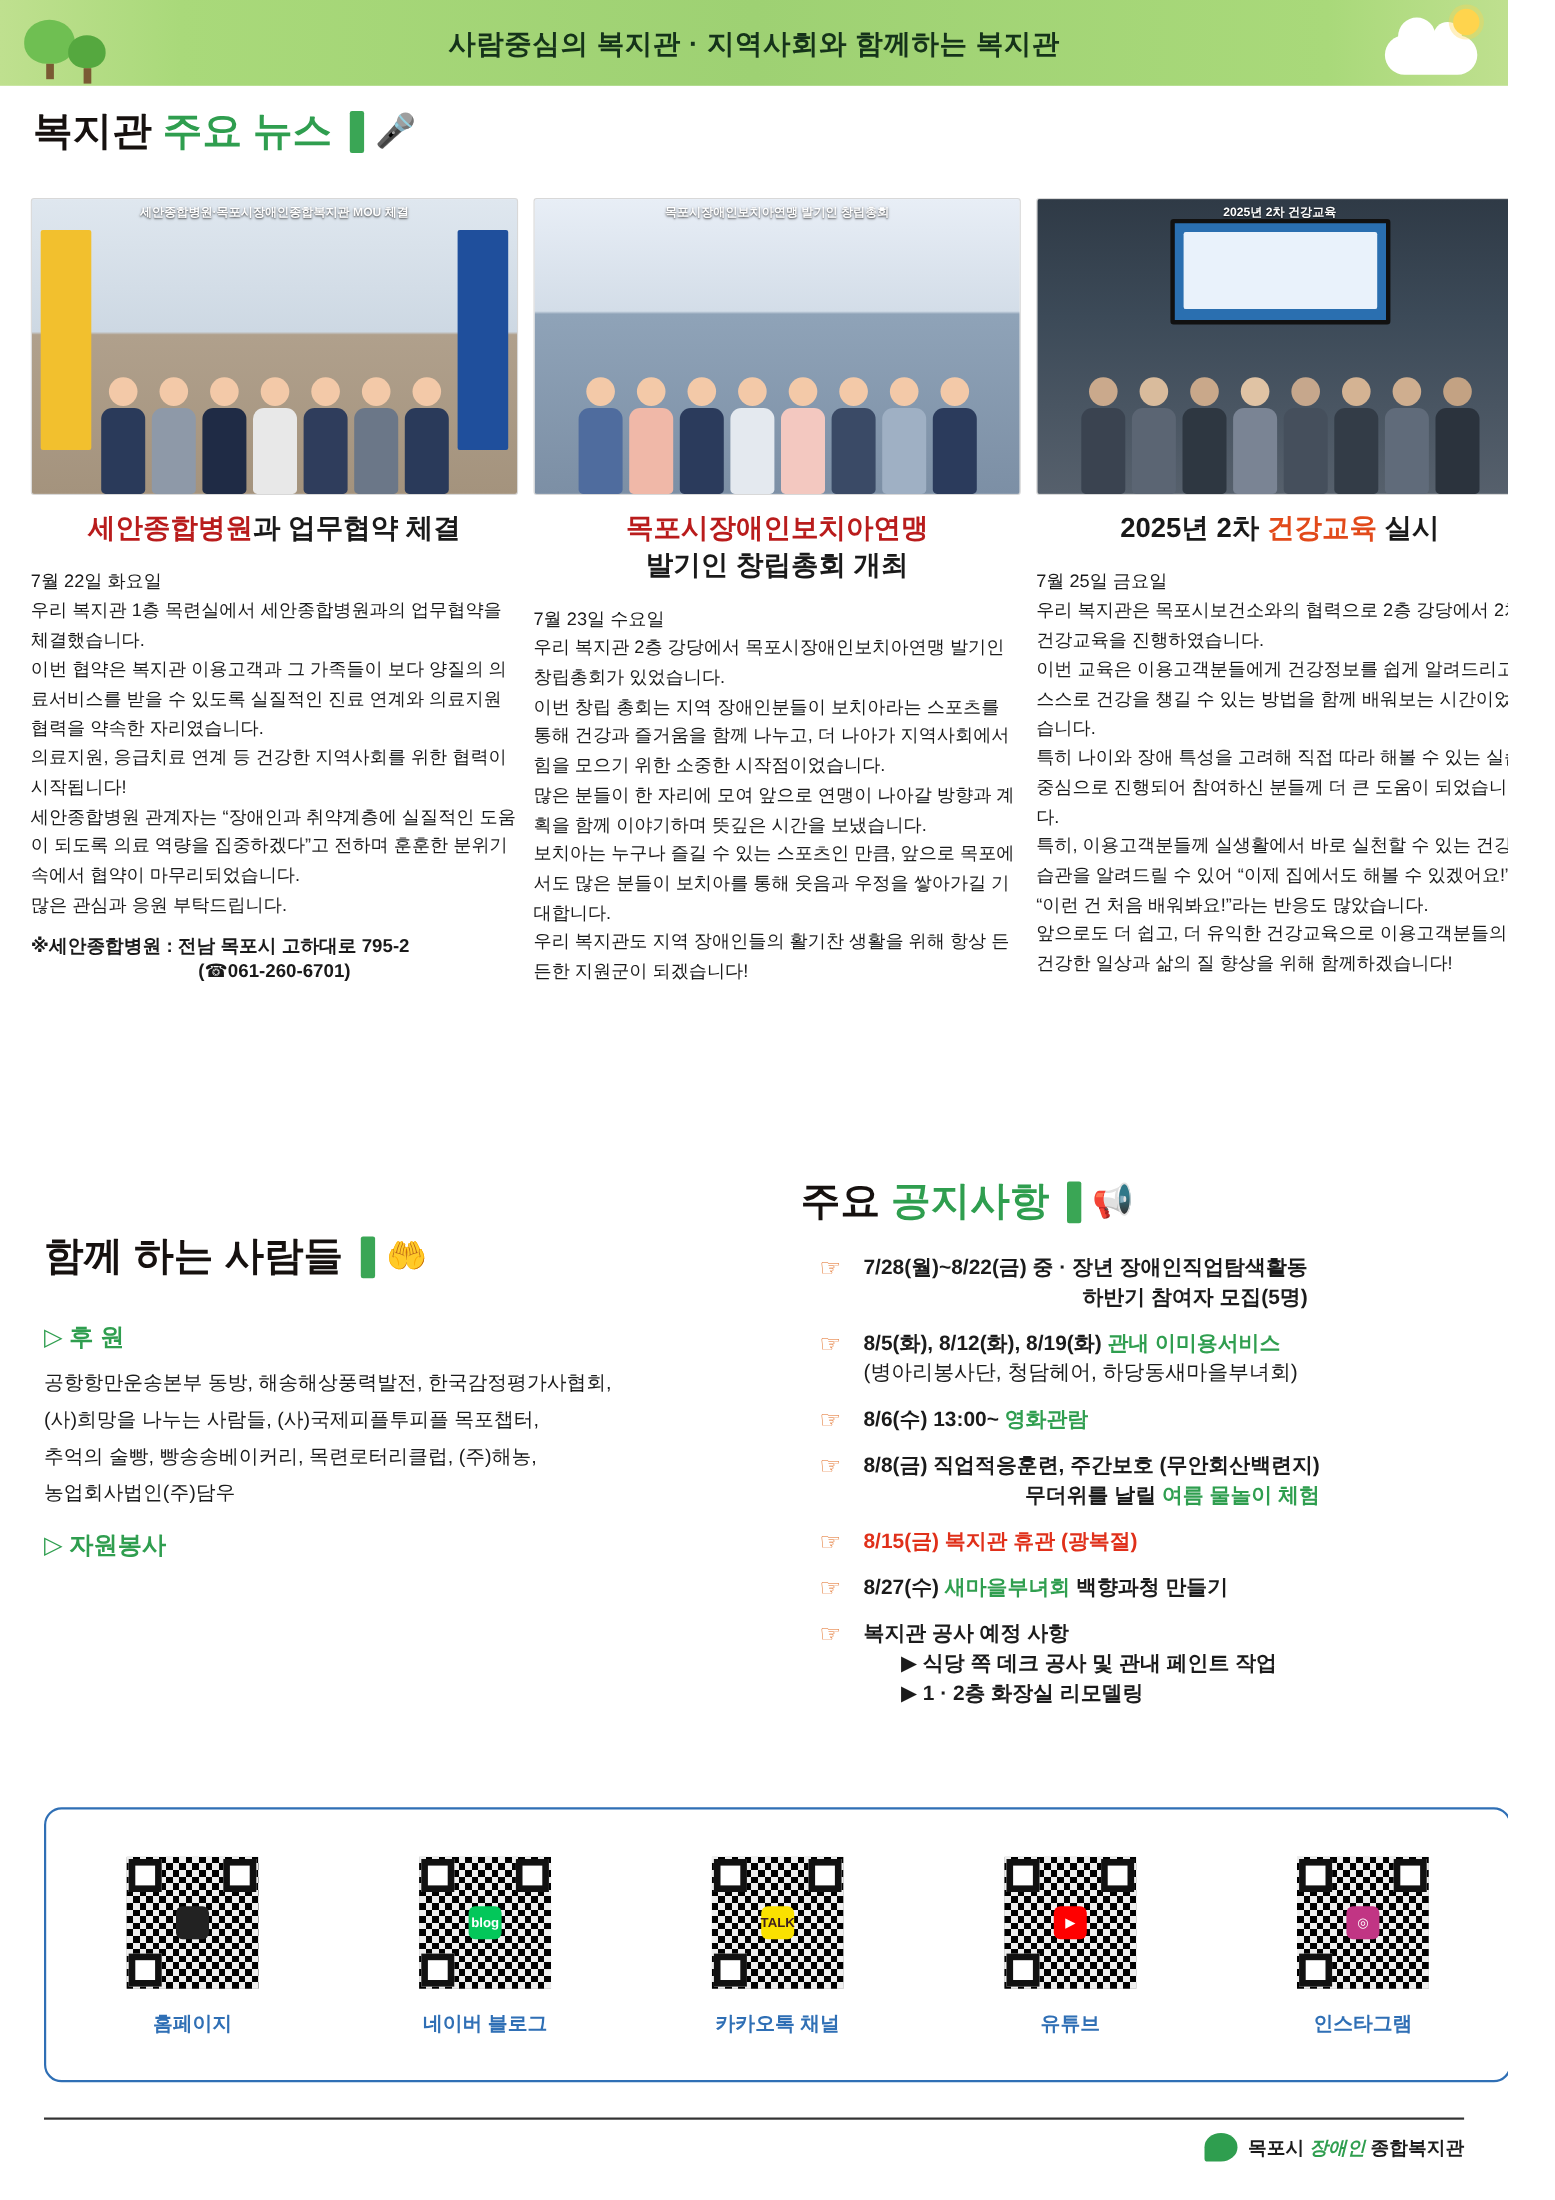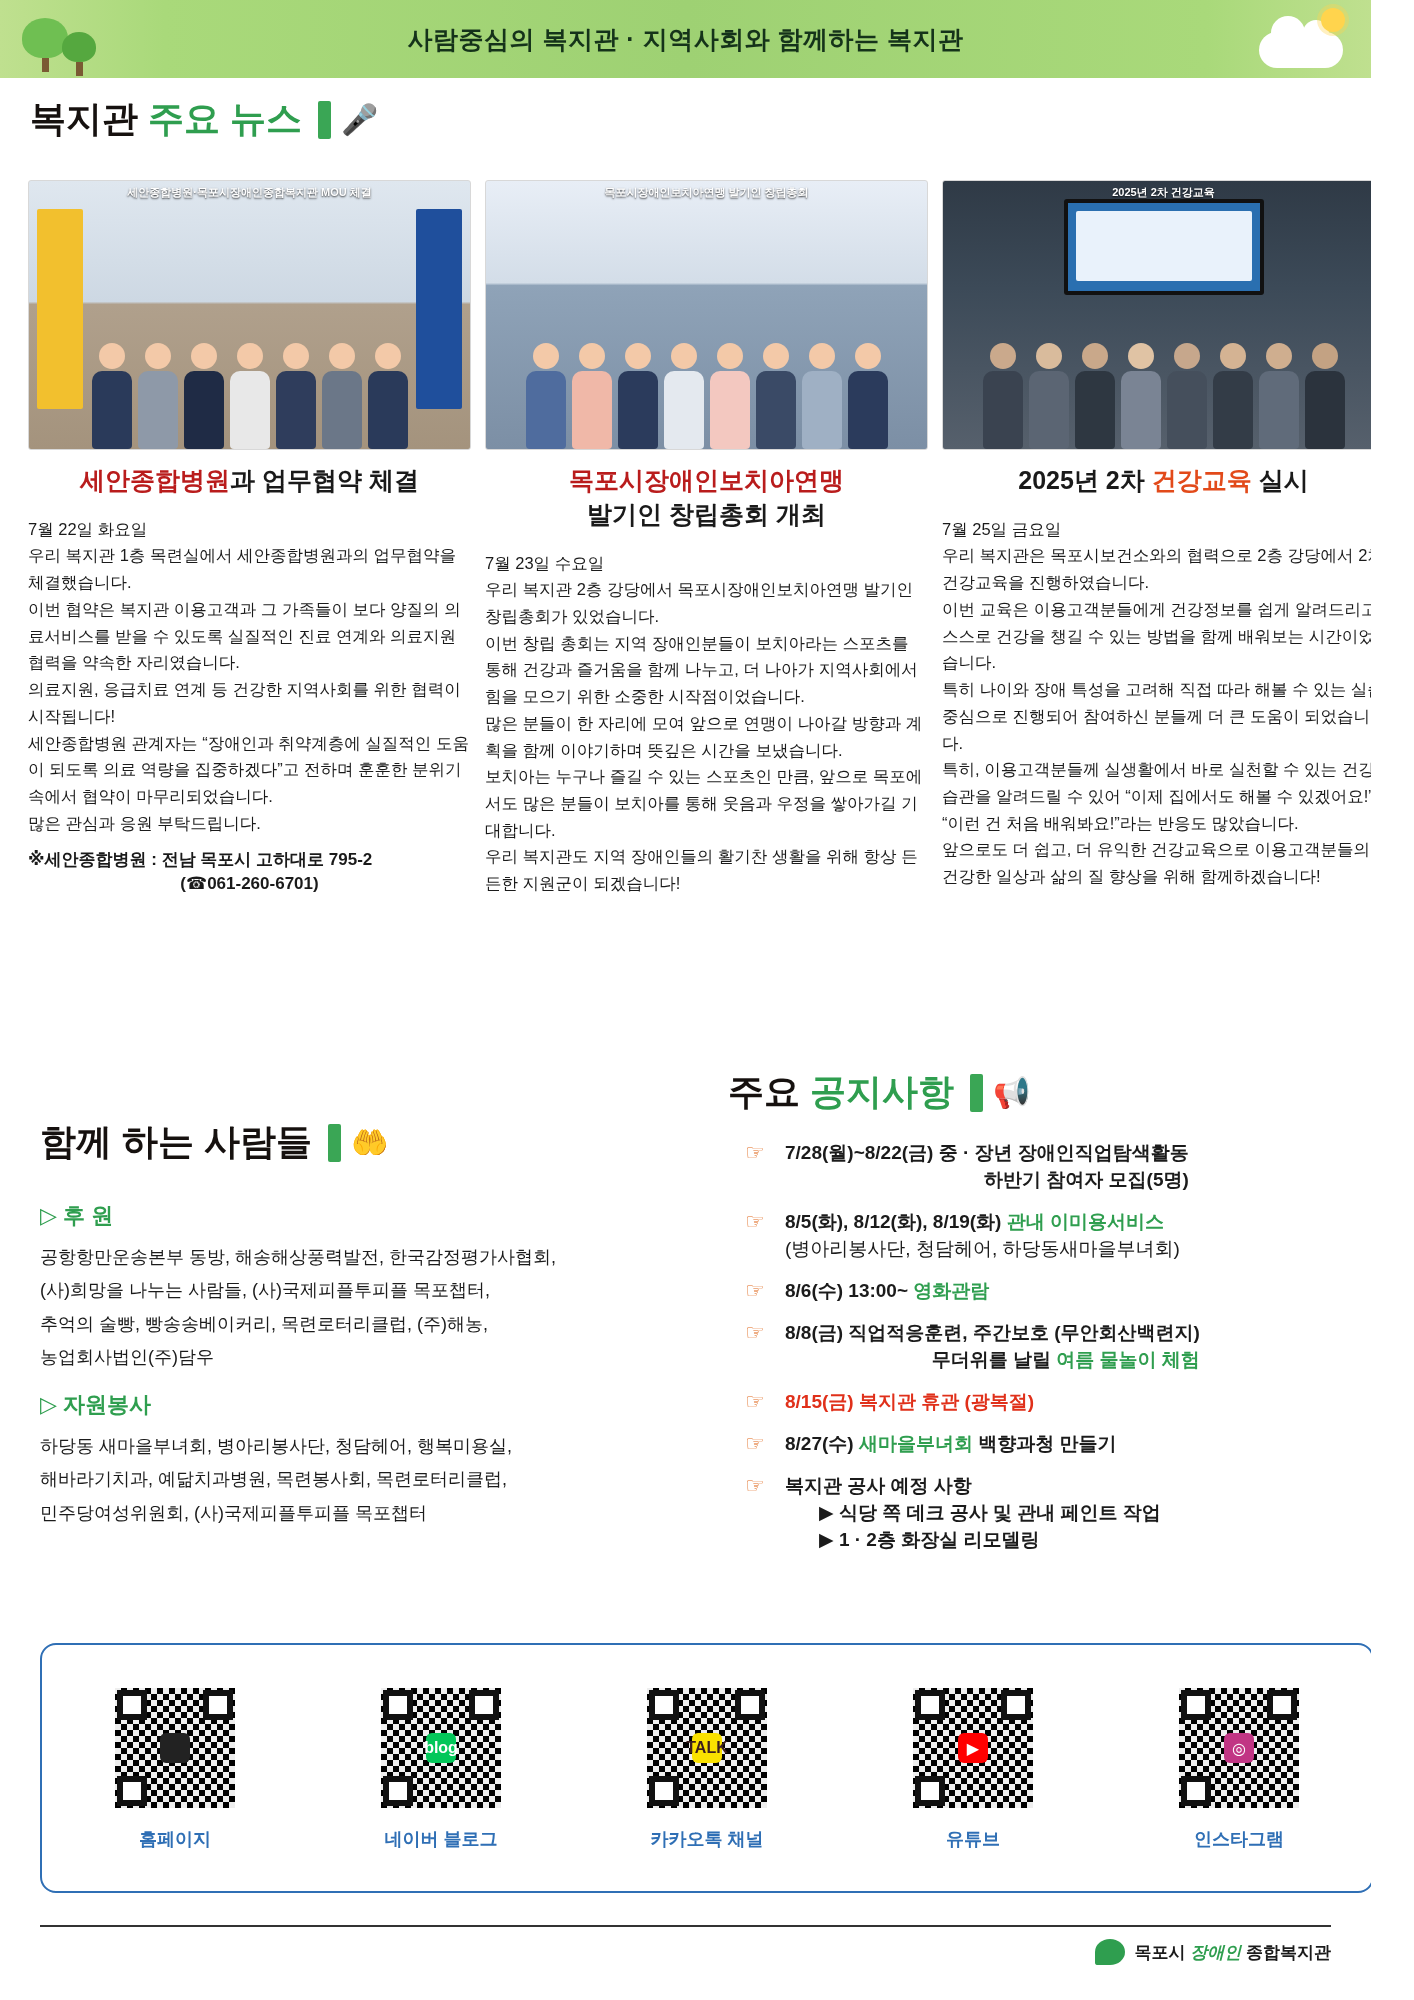--- a/index.html
+++ b/index.html
@@ -103,21 +103,21 @@
     width:126px; height:126px; margin:0 auto 16px; position:relative;
     background:
       repeating-linear-gradient(90deg,#111 0 6px, #fff 6px 12px),
       repeating-linear-gradient(0deg,#111 0 6px, #fff 6px 12px);
     background-blend-mode: difference;
     border:3px solid #fff;
   }
   .qr .ctr {
     position:absolute; left:50%; top:50%; transform:translate(-50%,-50%);
     width:30px; height:30px; border-radius:6px; display:flex; align-items:center; justify-content:center;
-    font-size:16px; color:#fff; font-weight:bold;
+    font-size:12px; color:#fff; font-weight:bold;
   }
   .qr .pe { position:absolute; width:30px; height:30px; border:6px solid #111; background:#fff; }
   .qr .pe.tl { left:2px; top:2px; } .qr .pe.tr { right:2px; top:2px; } .qr .pe.bl { left:2px; bottom:2px; }
   .qr-label { font-size:18px; font-weight:bold; color:#2f6fb5; }
 
   
   .footer { position:absolute; left:40px; right:40px; top:1925px; border-top:2px solid #333; padding-top:12px; display:flex; justify-content:flex-end; align-items:center; gap:10px;}
   .logo-mark { width:30px; height:26px; background:#2f9e4f; border-radius:50% 50% 50% 10%; }
   .logo-text { font-size:17px; font-weight:bold; color:#1b1b1b; }
   .logo-text .cur { color:#2f9e4f; font-style:italic; }
@@ -323,25 +323,20 @@
 
   <div class="people">
     <div class="sub">▷ 후  원</div>
     <div class="plist">
       <div>공항항만운송본부 동방, 해송해상풍력발전, 한국감정평가사협회,</div>
       <div>(사)희망을 나누는 사람들, (사)국제피플투피플 목포챕터,</div>
       <div>추억의 술빵, 빵송송베이커리, 목련로터리클럽, (주)해농,</div>
       <div>농업회사법인(주)담우</div>
     </div>
     <div class="sub">▷ 자원봉사</div>
-    <div class="plist">
-      <div>하당동 새마을부녀회, 병아리봉사단, 청담헤어, 행복미용실,</div>
-      <div>해바라기치과, 예닮치과병원, 목련봉사회, 목련로터리클럽,</div>
-      <div>민주당여성위원회, (사)국제피플투피플 목포챕터</div>
-    </div>
   </div>
 
   <div class="sec-head notice-head">
     <span class="t1">주요</span>
     <span class="t2">공지사항</span>
     <span class="sec-bar"></span>
     <span class="mega">📢</span>
   </div>
 
   <div class="notices">

